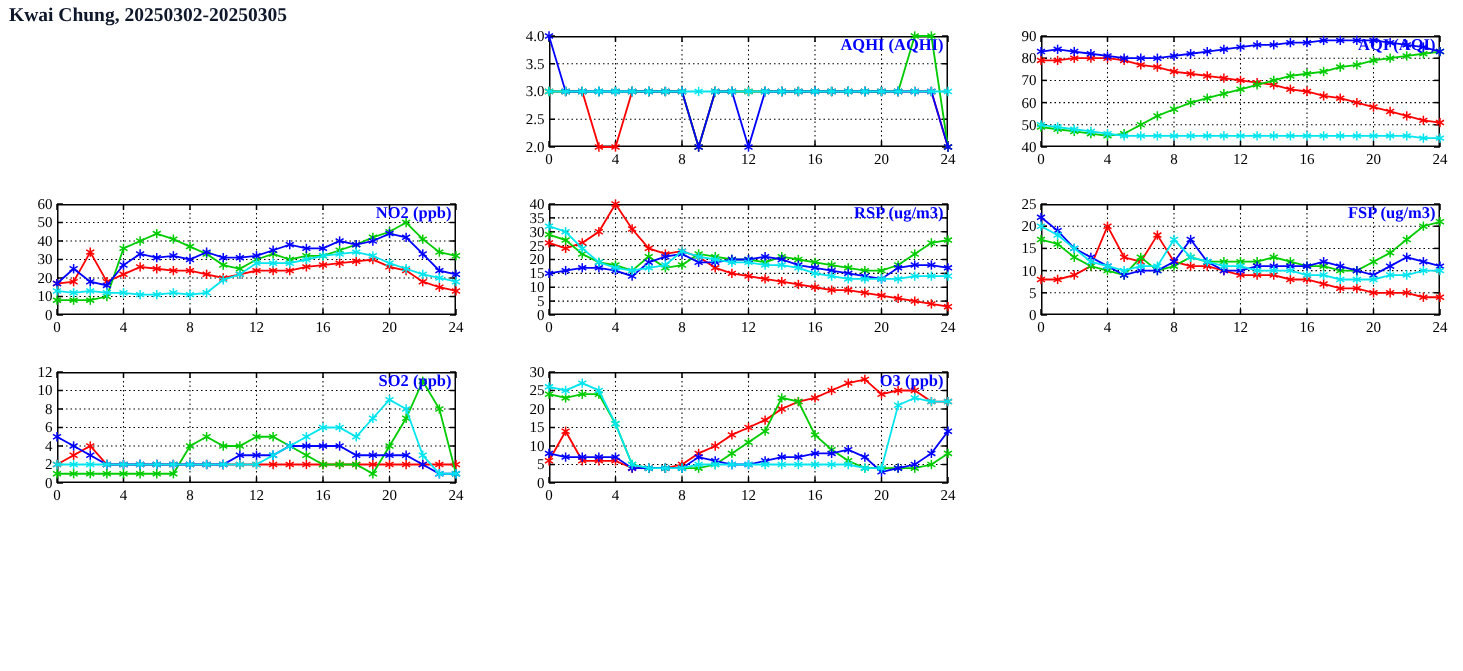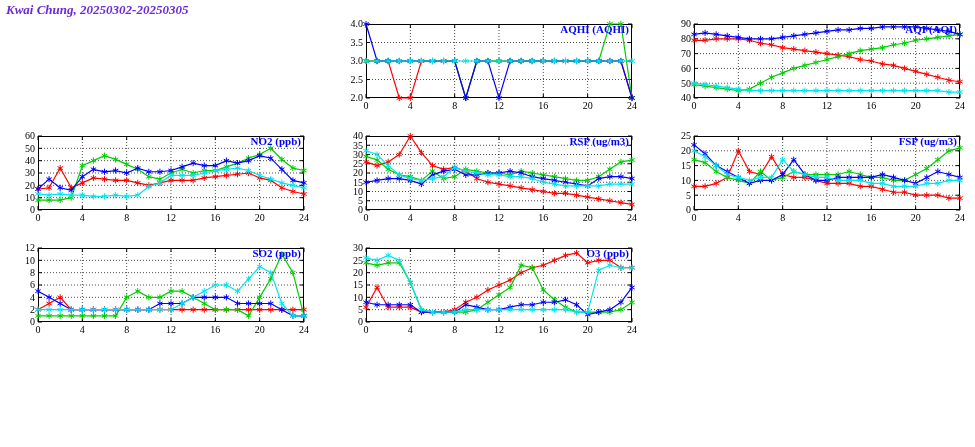--- a/index.html
+++ b/index.html
@@ -4,22 +4,22 @@
 <style>
   html,body{margin:0;padding:0;}
   body{
     width:975px;height:447px;background:#ffffff;
     font-family:"Liberation Sans", sans-serif;
     position:relative;overflow:hidden;
   }
   .title{
     position:absolute;left:6px;top:2px;
     font-family:"Liberation Serif", serif;
-    font-weight:bold;font-size:13px;color:#6d28d9;
-    letter-spacing:0px;white-space:nowrap;font-style:italic;
+    font-weight:bold;font-size:13px;color:#0f172a;
+    letter-spacing:0px;white-space:nowrap;
   }
   .panel{position:absolute;}
   .panel svg{display:block;}
   .plotlabel{
     font-family:"Liberation Serif", serif;
     font-weight:bold;font-size:11px;
   }
   .ticklabel{
     font-family:"Liberation Serif", serif;
     font-size:10px;

